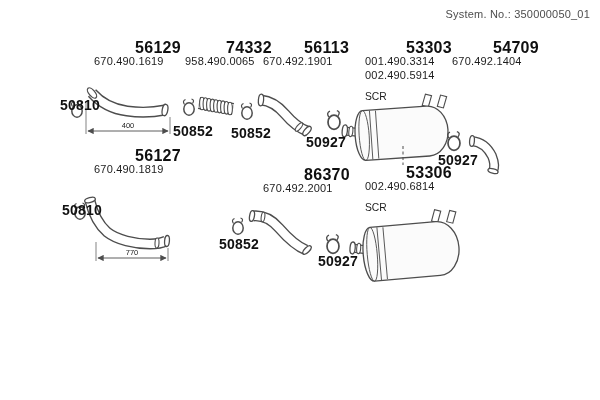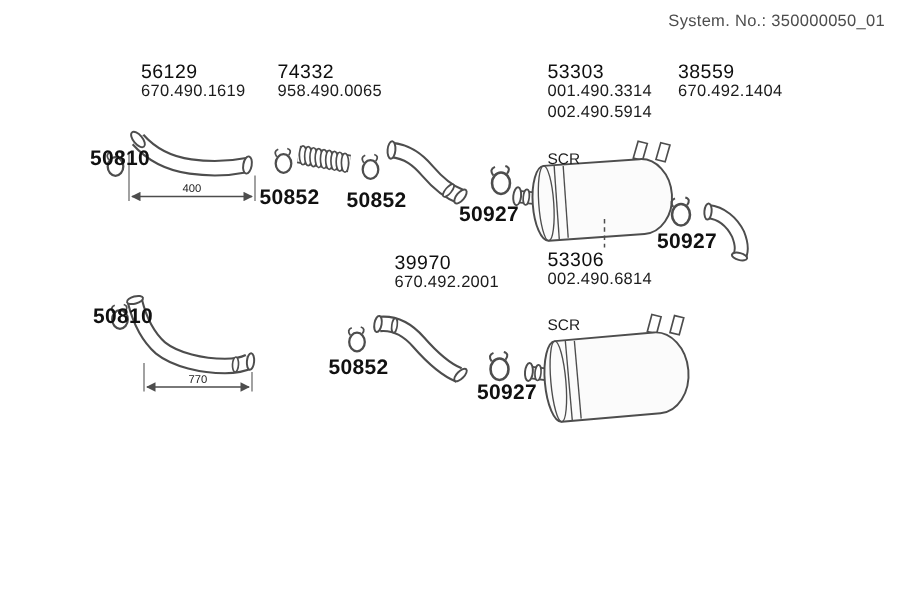--- a/index.html
+++ b/index.html
@@ -2,23 +2,23 @@
 <html><head>
 <meta charset="utf-8">
 <style>
   html,body{margin:0;padding:0;background:#fff;}
   .stage{
     position:relative;width:600px;height:400px;background:#ffffff;overflow:hidden;
     font-family:"Liberation Sans",sans-serif;color:#1a1a1a;
   }
   .hdr{position:absolute;top:8px;right:10px;font-size:11px;color:#4d4d4d;letter-spacing:.2px;}
   .plabel{position:absolute;line-height:13px;}
-  .pid{font-weight:normal;font-size:13px;color:#0f0f0f;letter-spacing:.3px;}
+  .pid{font-weight:bold;font-size:16px;color:#0f0f0f;letter-spacing:.3px;margin-left:41px;}
   .pcode{font-size:11px;color:#1c1c1c;margin-top:1px;letter-spacing:.2px;}
-  .ptag{font-size:10.3px;color:#1c1c1c;margin-top:18px;}
+  .ptag{font-size:10.3px;color:#1c1c1c;margin-top:8px;}
   .callout{position:absolute;font-size:14px;font-weight:bold;color:#111;letter-spacing:.2px;}
   .dimnum{position:absolute;font-size:7.5px;color:#222;width:40px;text-align:center;}
   svg{position:absolute;left:0;top:0;}
   .tube-o{stroke:#4d4d4d;fill:none;stroke-linecap:butt;}
   .tube-i{stroke:#ffffff;fill:none;stroke-linecap:butt;}
   .flange{fill:#ffffff;stroke:#4d4d4d;stroke-width:1.3;}
   .ring{fill:#ffffff;stroke:#4d4d4d;stroke-width:1.1;}
   .body{fill:#fbfbfb;stroke:#4d4d4d;stroke-width:1.3;}
   .seam{stroke:#4d4d4d;stroke-width:.9;fill:none;}
   .brk{fill:#ffffff;stroke:#4d4d4d;stroke-width:1.1;}
@@ -147,33 +147,41 @@
   <div class="hdr">System. No.: 350000050_01</div>
 
   <div class="plabel" style="left:94px;top:41px">
     <div class="pid">56129</div>
     <div class="pcode">670.490.1619</div>
   </div>
   <div class="plabel" style="left:185px;top:41px">
     <div class="pid">74332</div>
     <div class="pcode">958.490.0065</div>
   </div>
+  <div class="plabel" style="left:263px;top:41px">
+    <div class="pid">56113</div>
+    <div class="pcode">670.492.1901</div>
+  </div>
   <div class="plabel" style="left:365px;top:41px">
     <div class="pid">53303</div>
     <div class="pcode">001.490.3314</div>
     <div class="pcode">002.490.5914</div>
     <div class="ptag">SCR</div>
   </div>
   <div class="plabel" style="left:452px;top:41px">
-    <div class="pid">38559</div>
+    <div class="pid">54709</div>
     <div class="pcode">670.492.1404</div>
   </div>
 
+  <div class="plabel" style="left:94px;top:149px">
+    <div class="pid">56127</div>
+    <div class="pcode">670.490.1819</div>
+  </div>
   <div class="plabel" style="left:263px;top:168px">
-    <div class="pid">39970</div>
+    <div class="pid">86370</div>
     <div class="pcode">670.492.2001</div>
   </div>
   <div class="plabel" style="left:365px;top:166px">
     <div class="pid">53306</div>
     <div class="pcode">002.490.6814</div>
     <div class="ptag">SCR</div>
   </div>
 
   <div class="callout" style="left:60px;top:97px">50810</div>
   <div class="callout" style="left:173px;top:123px">50852</div>

